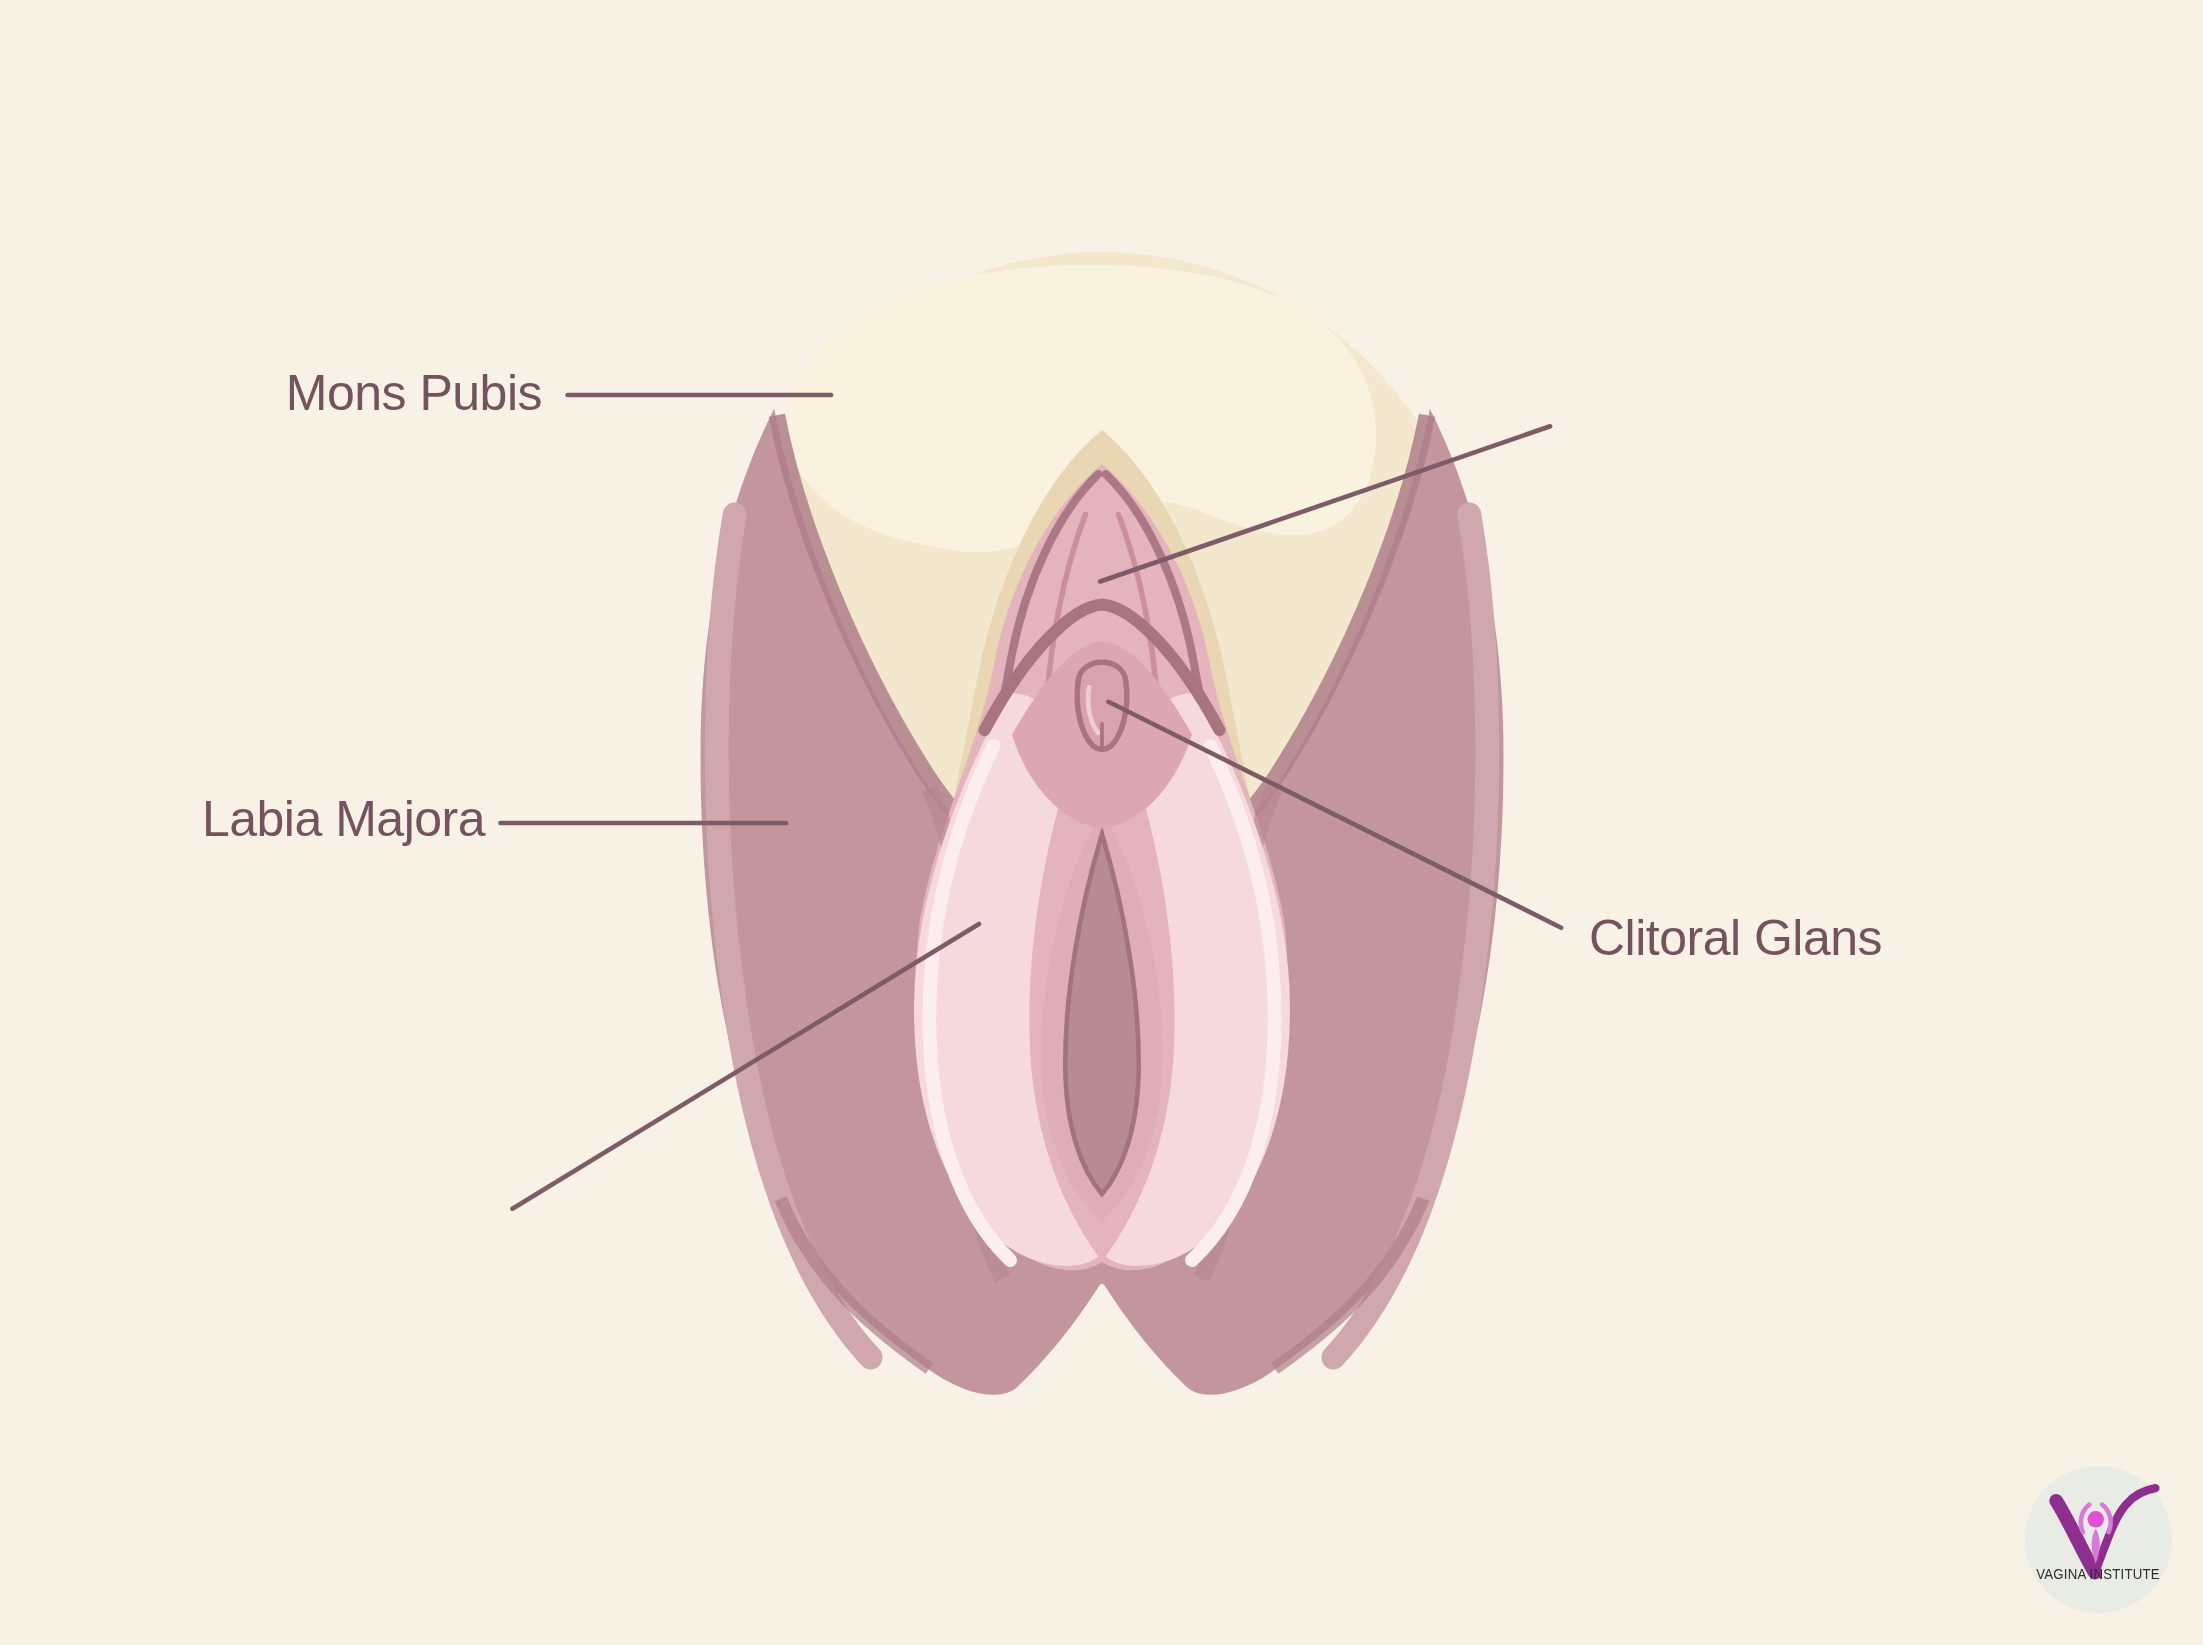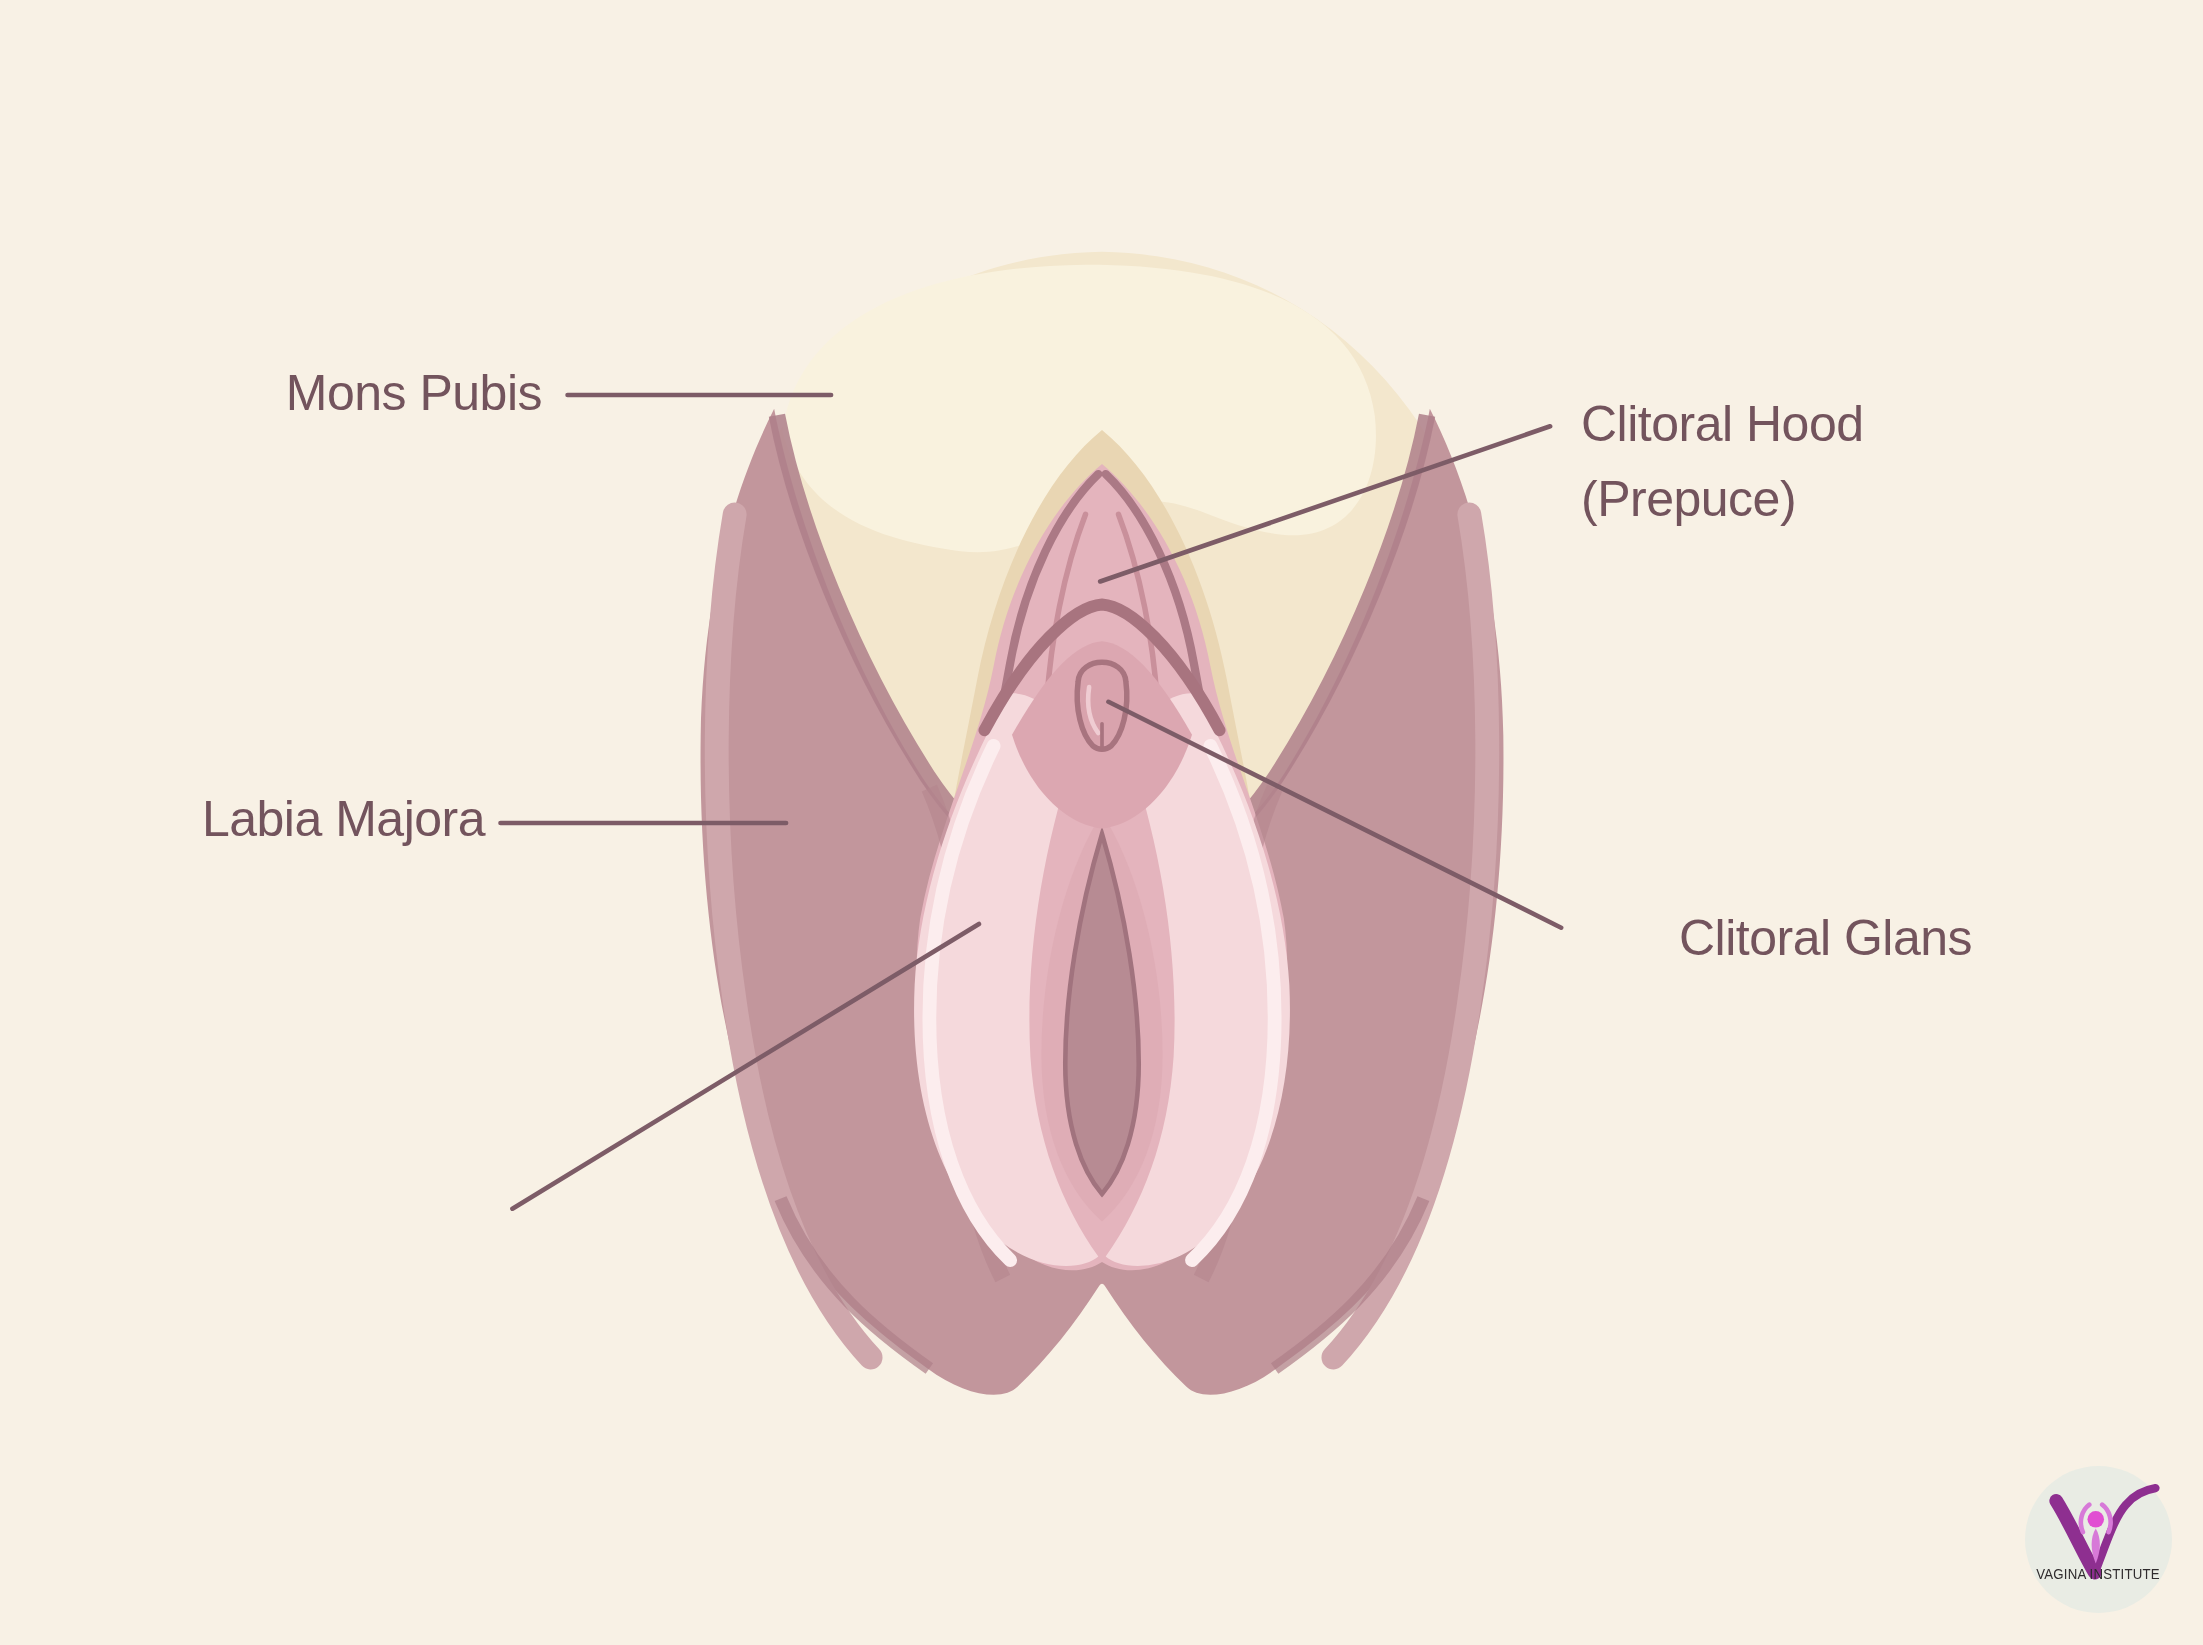--- a/index.html
+++ b/index.html
@@ -93,28 +93,24 @@
       <path d="M 618,430 L 905,430"></path>
       <path d="M 1688,464 L 1198,633"></path>
       <path d="M 545,896 L 856,896"></path>
       <path d="M 1700,1010 L 1207,764"></path>
       <path d="M 558,1316 L 1066,1006"></path>
     </g>
   </svg>
 
   <div class="lbl right-align" style="right:1662px;top:362px;">Mons Pubis</div>
 
-  <div class="lbl two-line" style="left:1581px;top:387px;">
-    <div>Clitoral Hood</div>
-    <div>(Prepuce)</div>
-  </div>
 
   <div class="lbl right-align" style="right:1719px;top:788px;">Labia Majora</div>
 
-  <div class="lbl" style="left:1679px;top:907px;">Clitoral Glans</div>
+  <div class="lbl" style="left:1589px;top:907px;">Clitoral Glans</div>
 
 
   <svg class="logo" width="147" height="147" viewBox="0 0 160 160">
     <circle cx="80" cy="80" r="80" fill="#e9ece4"></circle>
     <path d="M 34,38 C 48,60 64,96 76,116" fill="none" stroke="#8e2f90" stroke-width="15" stroke-linecap="round"></path>
     <path d="M 76,116 C 88,86 96,58 110,42 C 118,32 130,26 142,24" fill="none" stroke="#8e2f90" stroke-width="9" stroke-linecap="round"></path>
     <path d="M 63,72 C 58,60 62,48 70,42" fill="none" stroke="#d77ad8" stroke-width="5" stroke-linecap="round"></path>
     <path d="M 91,72 C 96,60 92,48 84,42" fill="none" stroke="#d77ad8" stroke-width="5" stroke-linecap="round"></path>
     <circle cx="77" cy="58" r="9" fill="#e14fd2"></circle>
     <path d="M 77,68 C 83,78 83,92 77,106 C 71,92 71,78 77,68 Z" fill="#d77ad8"></path>

